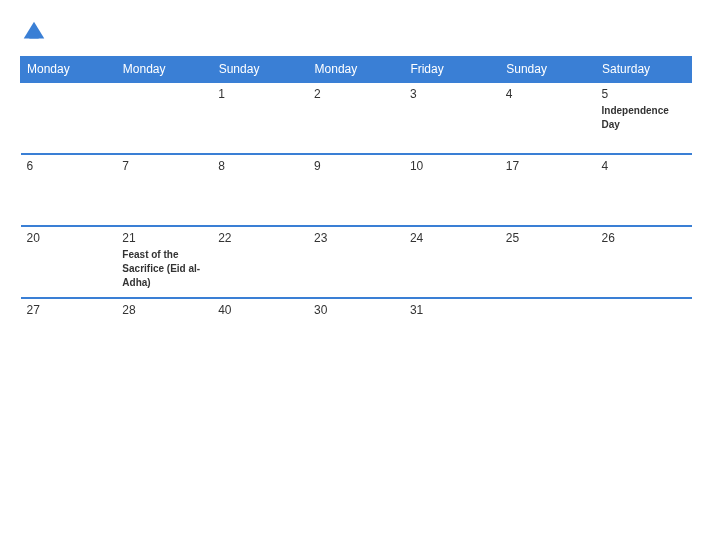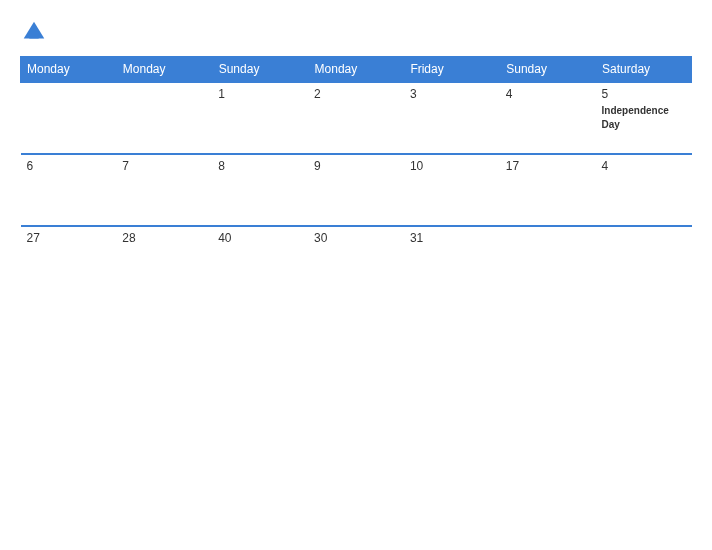--- a/index.html
+++ b/index.html
@@ -166,20 +166,41 @@
           <td>
             <span class="day-num">10</span>
           </td>
           <td>
             <span class="day-num">17</span>
           </td>
           <td>
             <span class="day-num">4</span>
           </td>
         </tr>
+        <tr>
+          <td>
+            <span class="day-num">20</span>
+          </td>
+          <td><span class="day-num">21</span><span class="event">Feast of the Sacrifice (Eid al-Adha)</span></td>
+          <td>
+            <span class="day-num">22</span>
+          </td>
+          <td>
+            <span class="day-num">23</span>
+          </td>
+          <td>
+            <span class="day-num">24</span>
+          </td>
+          <td>
+            <span class="day-num">25</span>
+          </td>
+          <td>
+            <span class="day-num">26</span>
+          </td>
+        </tr>
         <tr class="last-row">
           <td>
             <span class="day-num">27</span>
           </td>
           <td>
             <span class="day-num">28</span>
           </td>
           <td>
             <span class="day-num">40</span>
           </td>

